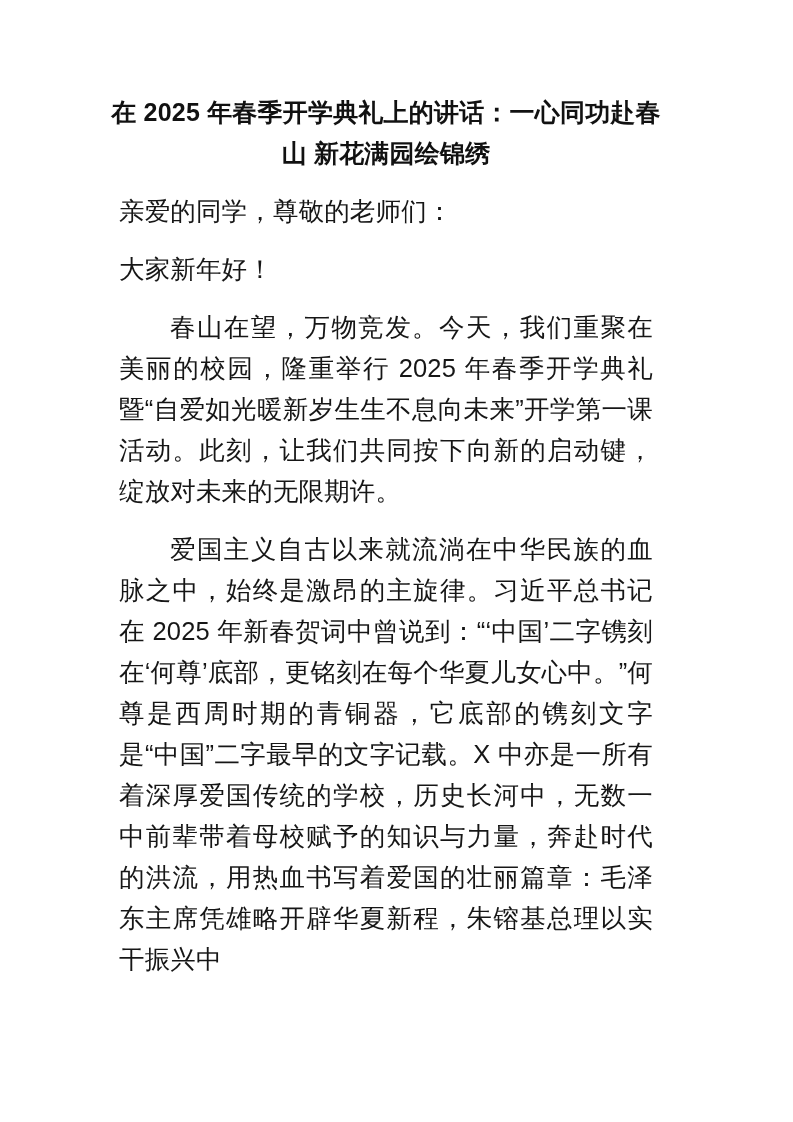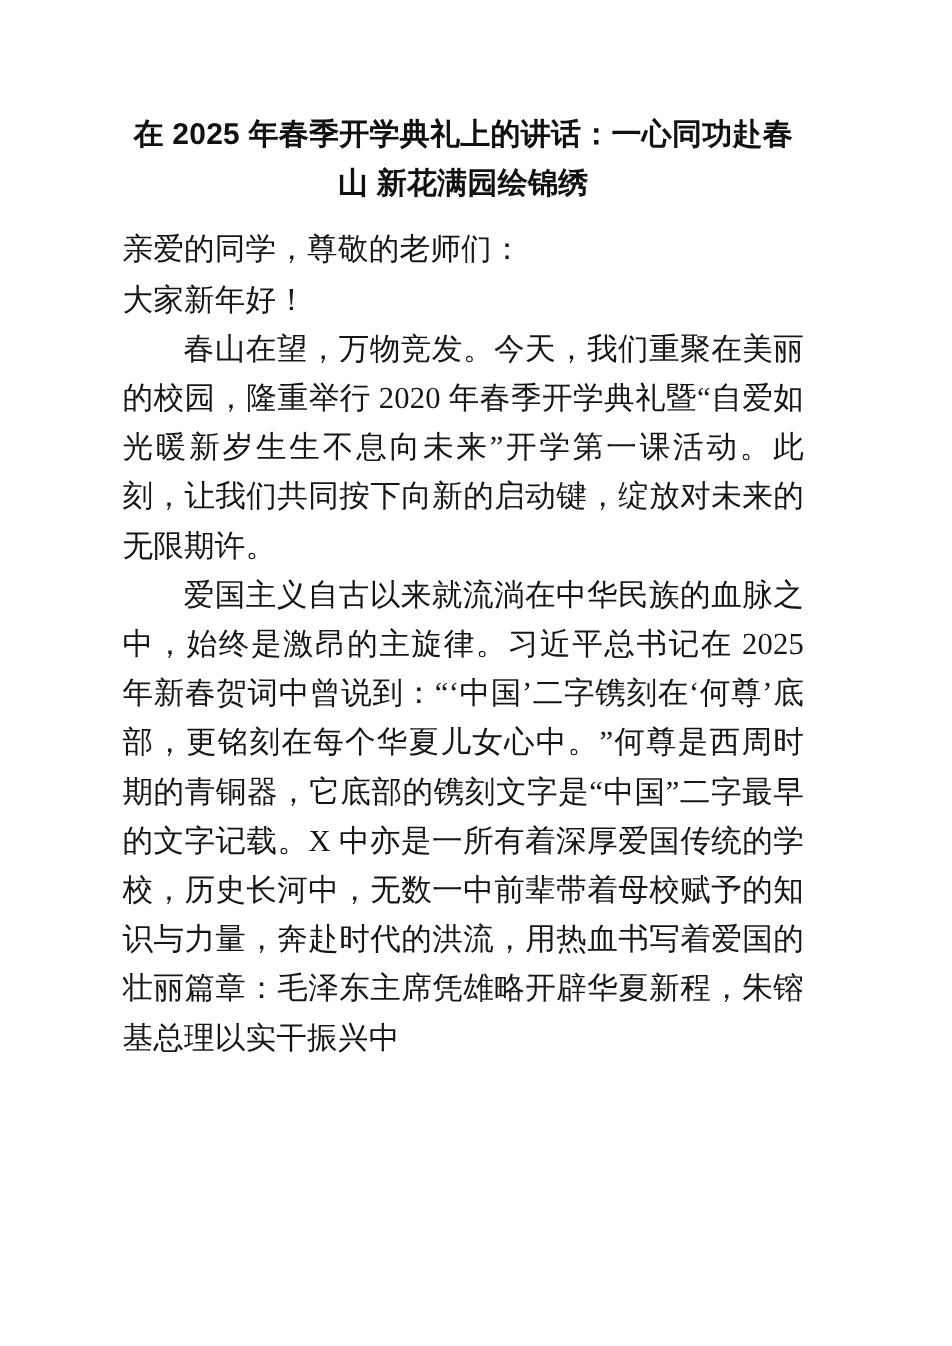--- a/index.html
+++ b/index.html
@@ -35,44 +35,43 @@
     text-align: center;
     letter-spacing: 0.2px;
     margin: 0 0 14px 0;
     color: #111111;
   }
   .para {
     font-size: 25.5px;
     line-height: 41px;
     text-align: justify;
     text-justify: inter-character;
-    margin: 0;
+    margin: 17px;
     letter-spacing: 0.15px;
     word-break: break-all;
   }
   .para.indent {
     text-indent: 2em;
   }
   .para + .para {
     margin-top: 0px;
-    font-family: Liberation Serif, serif;
   }
 </style>
 </head>
 <body>
 
 <div class="page">
   <div class="doc-body">
 
     <h1 class="doc-title">在 2025 年春季开学典礼上的讲话：一心同功赴春山 新花满园绘锦绣</h1>
 
     <p class="para">亲爱的同学，尊敬的老师们：</p>
 
     <p class="para">大家新年好！</p>
 
-    <p class="para indent">春山在望，万物竞发。今天，我们重聚在美丽的校园，隆重举行 2020 年春季开学典礼暨“自爱如光暖新岁生生不息向未来”开学第一课活动。此刻，让我们共同按下向新的启动键，绽放对未来的无限期许。</p>
+    <p class="para indent">春山在望，万物竞发。今天，我们重聚在美丽的校园，隆重举行 2025 年春季开学典礼暨“自爱如光暖新岁生生不息向未来”开学第一课活动。此刻，让我们共同按下向新的启动键，绽放对未来的无限期许。</p>
 
 
 
     <p class="para indent">爱国主义自古以来就流淌在中华民族的血脉之中，始终是激昂的主旋律。习近平总书记在 2025 年新春贺词中曾说到：“‘中国’二字镌刻在‘何尊’底部，更铭刻在每个华夏儿女心中。”何尊是西周时期的青铜器，它底部的镌刻文字是“中国”二字最早的文字记载。X 中亦是一所有着深厚爱国传统的学校，历史长河中，无数一中前辈带着母校赋予的知识与力量，奔赴时代的洪流，用热血书写着爱国的壮丽篇章：毛泽东主席凭雄略开辟华夏新程，朱镕基总理以实干振兴中</p>
 
   </div>
 </div>
 
 </body></html>

